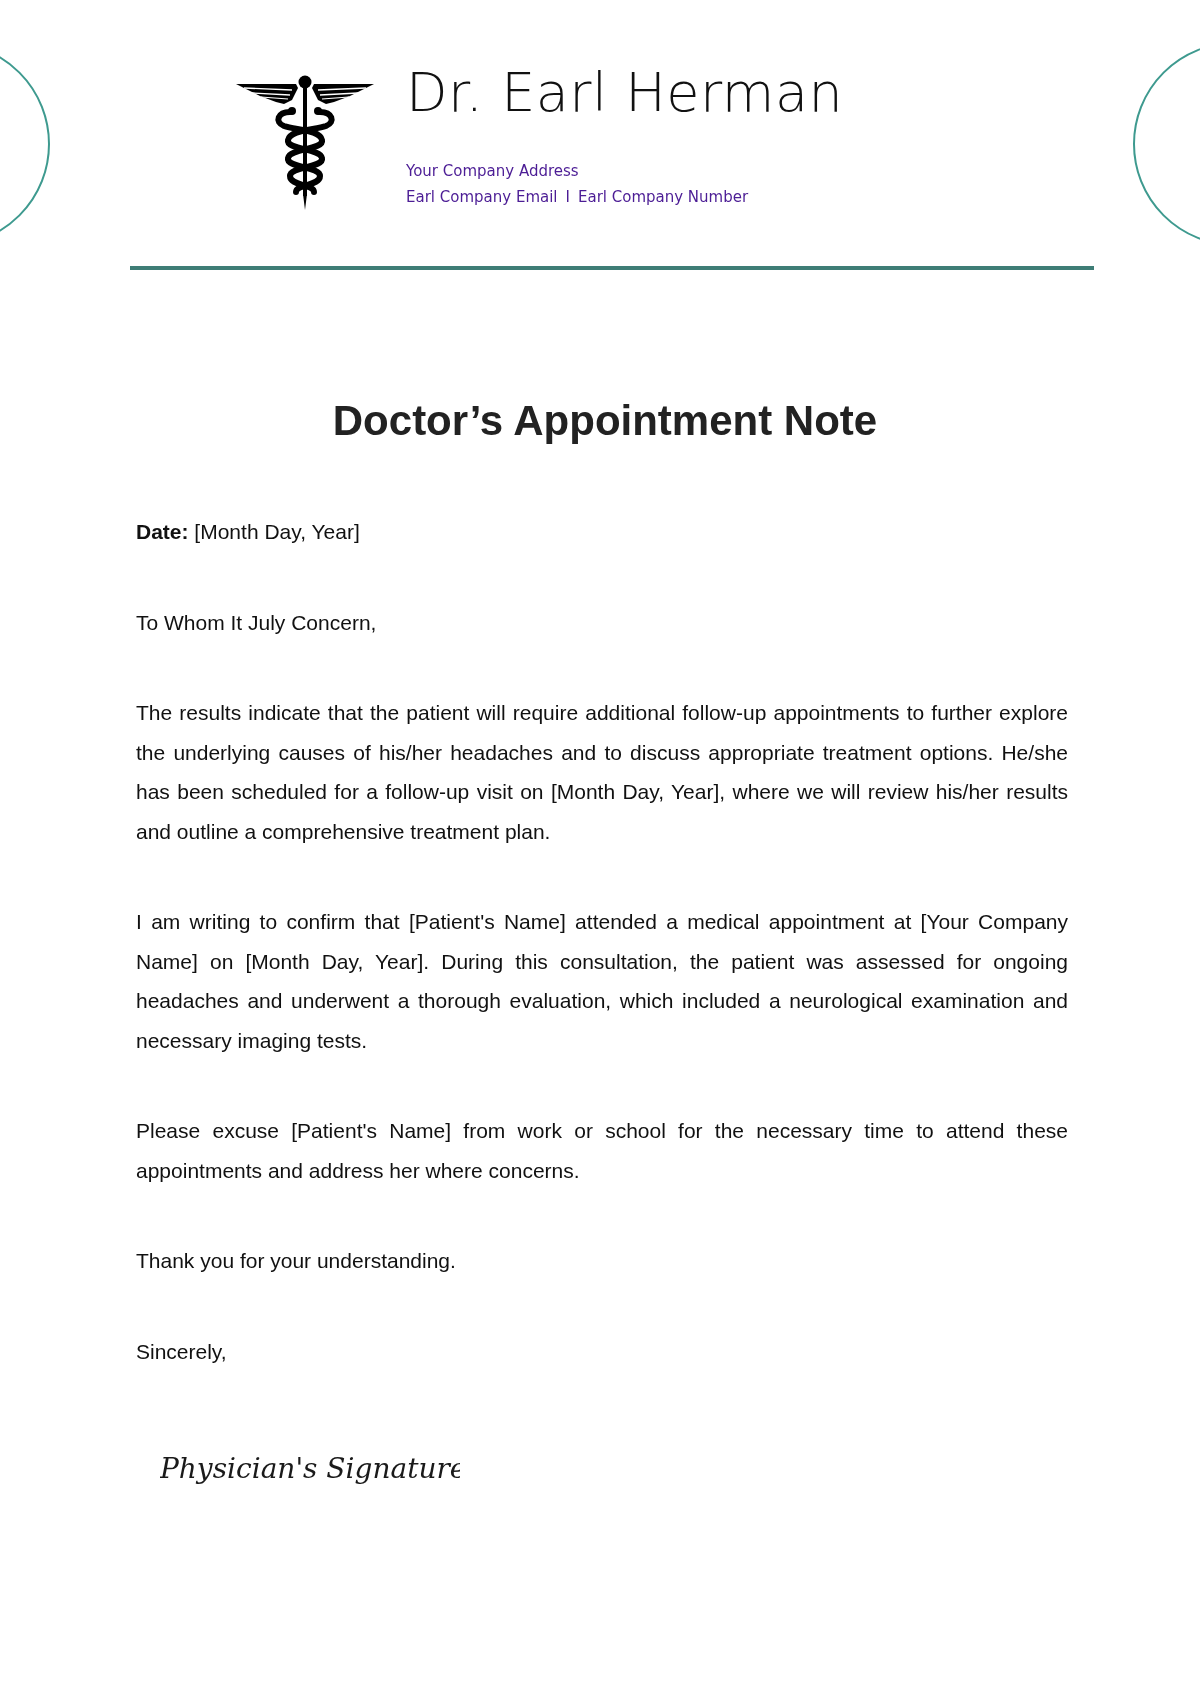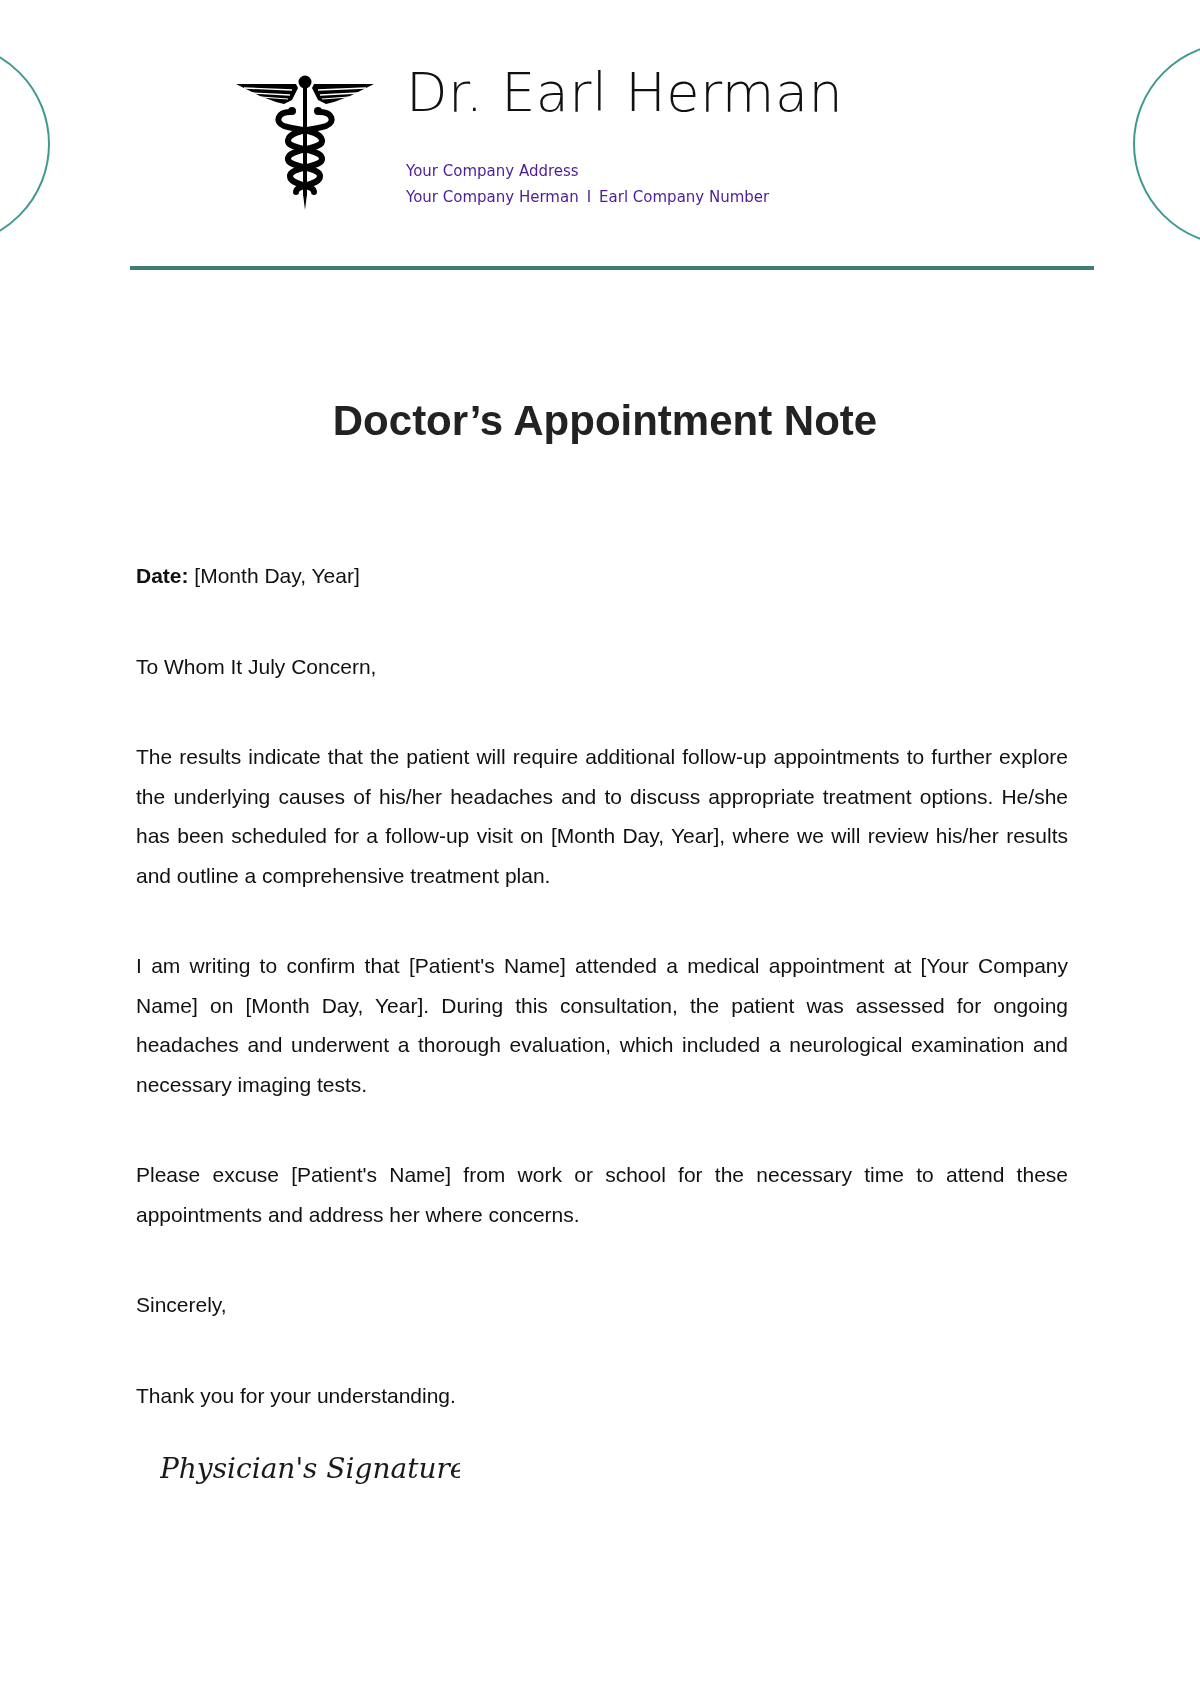--- a/index.html
+++ b/index.html
@@ -91,21 +91,21 @@
       width: 932px;
       font-family: "Liberation Sans", sans-serif;
       font-size: 21px;
       line-height: 39.5px;
       color: #111111;
     }
     .body p {
       margin: 0 0 51px 0;
       text-align: justify;
     }
-    .body p.last-line-left { text-align-last: left; margin-top: 44px; }
+    .body p.last-line-left { text-align-last: left; }
     .date-label { font-weight: bold; }
 
     .signature {
       position: absolute;
       left: 160px;
       top: 1440px;
       width: 300px;
       height: 60px;
     }
   </style>
@@ -137,34 +137,34 @@
     <path d="M86,38 C98,38 102,48 92,52 C80,56 56,56 54,66 C52,76 86,74 88,84 C90,94 56,92 56,102 C56,112 80,110 80,118" fill="none" stroke="#000" stroke-width="6" stroke-linecap="round"></path>
     <circle cx="58" cy="37" r="4" fill="#000"></circle>
     <circle cx="84" cy="37" r="4" fill="#000"></circle>
   </svg>
 
   <div class="doctor-name">Dr. Earl Herman</div>
 
   <div class="contact">
     <div>Your Company Address</div>
     <div>
-      <span>Your Company Herman</span><span class="sep">I</span><span>Earl Company Number</span>
+      <span>Earl Company Email</span><span class="sep">I</span><span>Earl Company Number</span>
     </div>
   </div>
 
   <div class="rule"></div>
 </div>
 
 <h1 class="title" style="margin:0;">Doctor’s Appointment Note</h1>
 
 <div class="body">
   <p class="last-line-left"><span class="date-label">Date:</span> <span>[Month Day, Year]</span></p>
   <p class="last-line-left">To Whom It July Concern,</p>
   <p class="last-line-left">The results indicate that the patient will require additional follow-up appointments to further explore the underlying causes of his/her headaches and to discuss appropriate treatment options. He/she has been scheduled for a follow-up visit on [Month Day, Year], where we will review his/her results and outline a comprehensive treatment plan.</p>
   <p class="last-line-left">I am writing to confirm that [Patient's Name] attended a medical appointment at [Your Company Name] on [Month Day, Year]. During this consultation, the patient was assessed for ongoing headaches and underwent a thorough evaluation, which included a neurological examination and necessary imaging tests.</p>
   <p class="last-line-left">Please excuse [Patient's Name] from work or school for the necessary time to attend these appointments and address her where concerns.</p>
+  <p class="last-line-left">Thank you for your understanding.</p>
   <p class="last-line-left">Sincerely,</p>
-  <p class="last-line-left">Thank you for your understanding.</p>
 </div>
 
 <svg class="signature" viewBox="0 0 300 60" xmlns="http://www.w3.org/2000/svg">
   <text x="0" y="38" font-family="DejaVu Serif, serif" font-style="italic" font-size="28" fill="#1a1a1a">Physician's Signature</text>
 </svg>
 
 </body></html>

